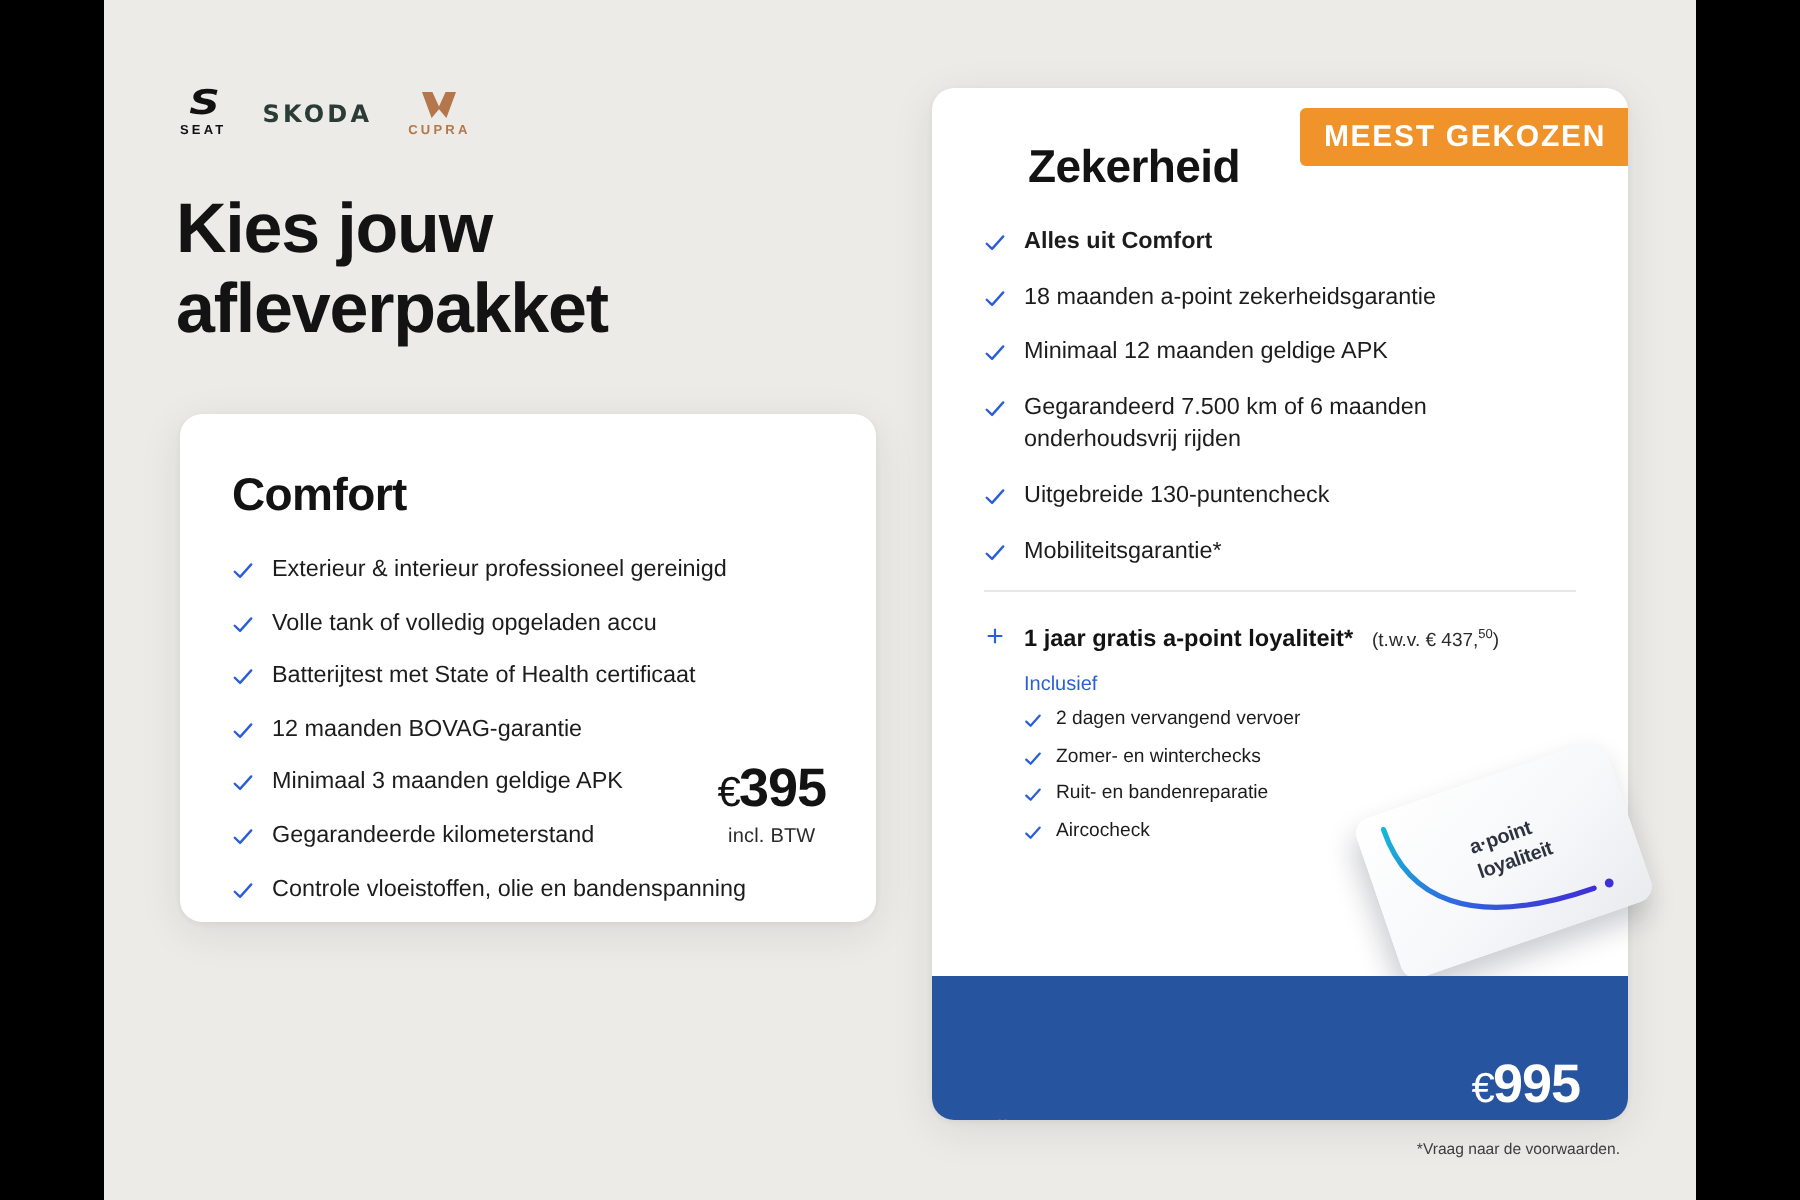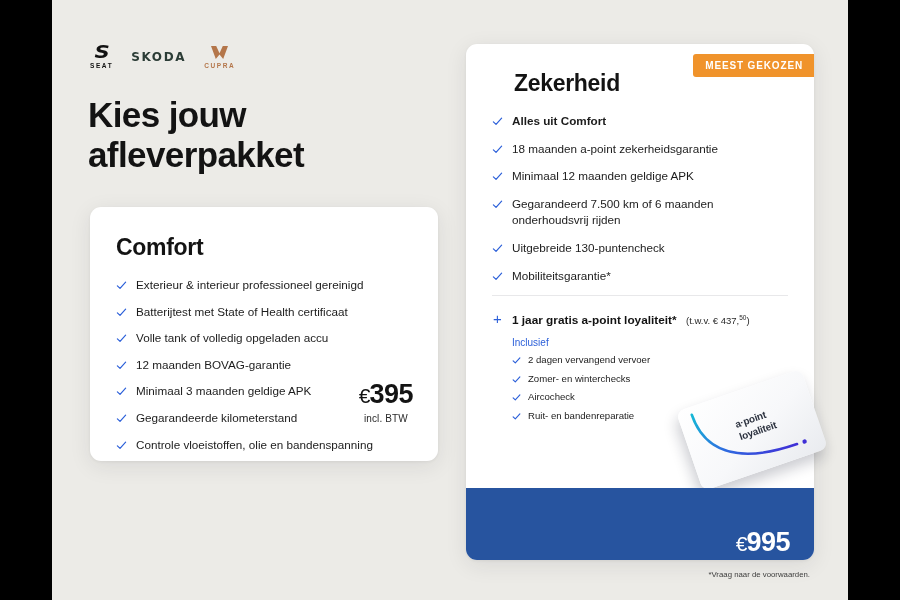--- a/index.html
+++ b/index.html
@@ -157,21 +157,21 @@
     padding: 0;
     overflow: visible;
   }
   #zek-body { padding: 26px 26px 0 26px; position: relative; }
   #badge {
     position: absolute;
     right: 0;
     top: 10px;
     background: #f0932b;
     color: #fff;
-    font-size: 10px;
+    font-size: 15px;
     font-weight: 700;
     letter-spacing: .85px;
     padding: 6px 11px 6px 12px;
     border-radius: 3px 0 0 3px;
   }
   #zek-body .card-title { margin-bottom: 4px; margin-left: 22px; }
   .feature-list.bold-first li:first-child .txt { font-weight: 700; text-align: right; }
   #zek-list li { margin-bottom: 11px; }
   #zek-list li .txt { max-width: 276px; }
 
@@ -312,29 +312,29 @@
               </svg>
             </span>
           <span class="txt">Exterieur &amp; interieur professioneel gereinigd</span>
         </li>
         <li>
           <span class="chk">
               <svg viewBox="0 0 12 12">
                 <path d="M1.5 6.4 L4.4 9.2 L10.5 2.4" fill="none" stroke="currentColor" stroke-width="1.3" stroke-linecap="round" stroke-linejoin="round"></path>
               </svg>
             </span>
+          <span class="txt">Volle tank of volledig opgeladen accu</span>
+        </li>
+        <li>
+          <span class="chk">
+              <svg viewBox="0 0 12 12">
+                <path d="M1.5 6.4 L4.4 9.2 L10.5 2.4" fill="none" stroke="currentColor" stroke-width="1.3" stroke-linecap="round" stroke-linejoin="round"></path>
+              </svg>
+            </span>
           <span class="txt">Batterijtest met State of Health certificaat</span>
-        </li>
-        <li>
-          <span class="chk">
-              <svg viewBox="0 0 12 12">
-                <path d="M1.5 6.4 L4.4 9.2 L10.5 2.4" fill="none" stroke="currentColor" stroke-width="1.3" stroke-linecap="round" stroke-linejoin="round"></path>
-              </svg>
-            </span>
-          <span class="txt">Volle tank of volledig opgeladen accu</span>
         </li>
         <li>
           <span class="chk">
               <svg viewBox="0 0 12 12">
                 <path d="M1.5 6.4 L4.4 9.2 L10.5 2.4" fill="none" stroke="currentColor" stroke-width="1.3" stroke-linecap="round" stroke-linejoin="round"></path>
               </svg>
             </span>
           <span class="txt">12 maanden BOVAG-garantie</span>
         </li>
         <li>
@@ -457,29 +457,29 @@
                   </svg>
                 </span>
               <span class="txt">Zomer- en winterchecks</span>
             </li>
             <li>
               <span class="chk">
                   <svg viewBox="0 0 12 12">
                     <path d="M1.5 6.4 L4.4 9.2 L10.5 2.4" fill="none" stroke="currentColor" stroke-width="1.5" stroke-linecap="round" stroke-linejoin="round"></path>
                   </svg>
                 </span>
-              <span class="txt">Aircocheck</span>
+              <span class="txt">Ruit- en bandenreparatie</span>
             </li>
             <li>
               <span class="chk">
                   <svg viewBox="0 0 12 12">
                     <path d="M1.5 6.4 L4.4 9.2 L10.5 2.4" fill="none" stroke="currentColor" stroke-width="1.5" stroke-linecap="round" stroke-linejoin="round"></path>
                   </svg>
                 </span>
-              <span class="txt">Ruit- en bandenreparatie</span>
+              <span class="txt">Aircocheck</span>
             </li>
           </ul>
         </div>
       </div>
 
       <div id="loyalty-card">
         <svg viewBox="0 0 132 84" preserveAspectRatio="none" aria-hidden="true">
           <defs>
             <linearGradient id="arcgrad" x1="0" y1="0" x2="1" y2="1">
               <stop offset="0%" stop-color="#16b8d6"></stop>

